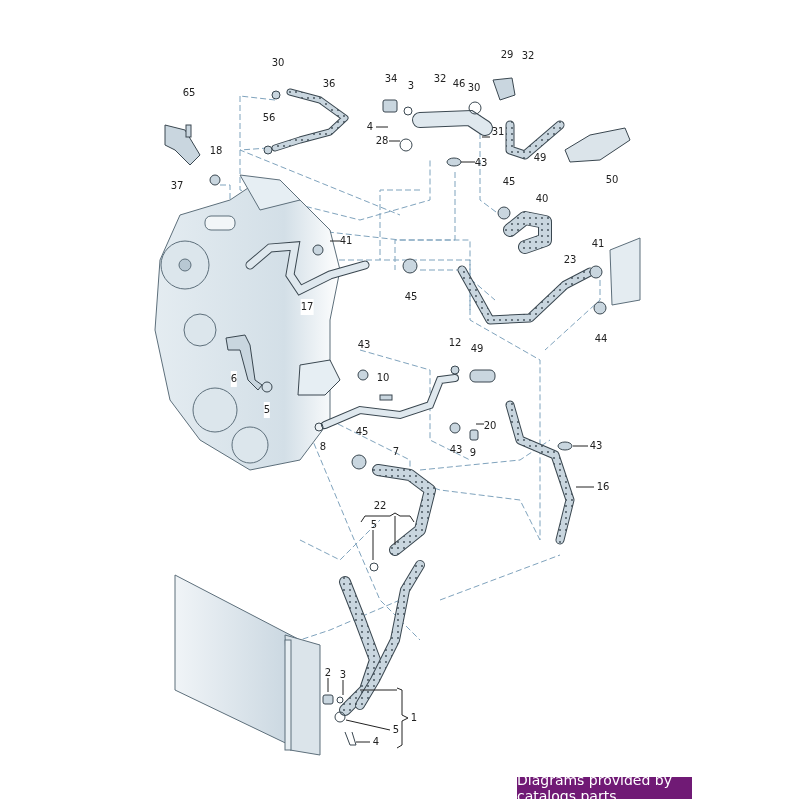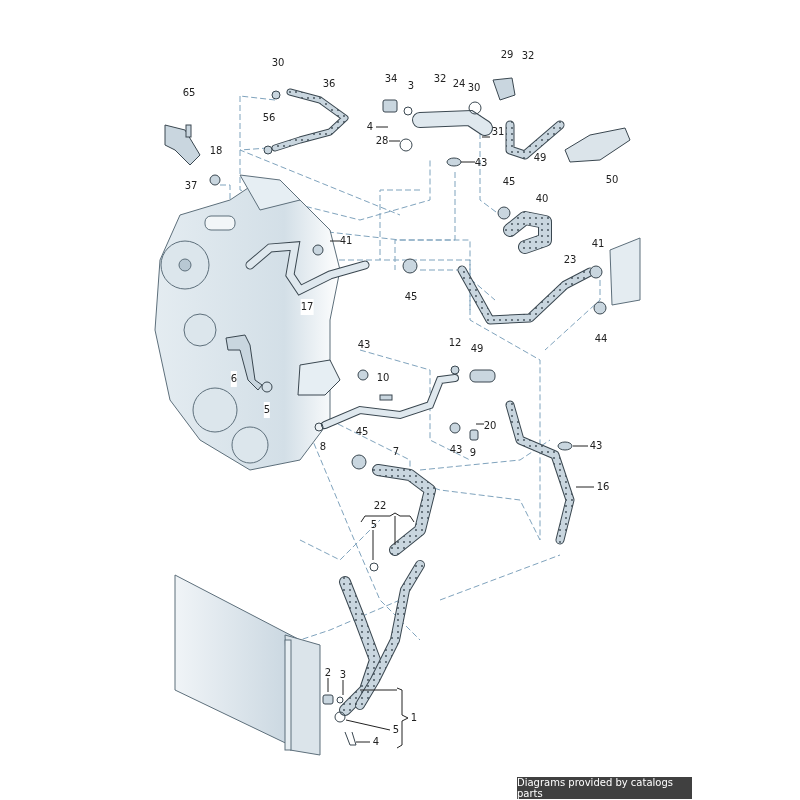--- a/index.html
+++ b/index.html
@@ -3,21 +3,21 @@
 <meta charset="utf-8">
 <style>
   html, body { margin: 0; padding: 0; background: #ffffff; }
   body { width: 800px; height: 800px; position: relative; overflow: hidden;
          font-family: "DejaVu Sans", sans-serif; }
   #diagram { position: absolute; left: 0; top: 0; width: 800px; height: 800px; }
   .callout { position: absolute; font-size: 10px; color: #222; line-height: 1; white-space: nowrap;
              transform: translate(-50%, -50%); }
   .callout.boxed { background: #fff; padding: 3px 0; }
   .credit { position: absolute; left: 517px; top: 777px; width: 175px; height: 22px;
-            background: #404040; color: #fff; font-size: 10px; display: flex;
+            background: #701a75; color: #fff; font-size: 14px; display: flex;
             align-items: center; justify-content: center; font-family: "DejaVu Sans", sans-serif; }
 </style>
 </head>
 <body>
 
 <svg id="diagram" viewBox="0 0 800 800" xmlns="http://www.w3.org/2000/svg">
   <defs>
     <pattern id="dots" width="6" height="6" patternUnits="userSpaceOnUse">
       <rect width="6" height="6" fill="#c9d6df"></rect>
       <circle cx="2" cy="2" r="0.9" fill="#3a4750"></circle>
@@ -167,25 +167,25 @@
     <path d="M330 241 L340 241"></path>
     <path d="M476 424 L484 424"></path>
   </g>
 </svg>
 
 <div class="callout" style="left:278px;top:63px">30</div>
 <div class="callout" style="left:329px;top:84px">36</div>
 <div class="callout" style="left:189px;top:93px">65</div>
 <div class="callout" style="left:269px;top:118px">56</div>
 <div class="callout" style="left:216px;top:151px">18</div>
-<div class="callout" style="left:191px;top:186px">37</div>
+<div class="callout" style="left:177px;top:186px">37</div>
 <div class="callout" style="left:391px;top:79px">34</div>
 <div class="callout" style="left:411px;top:86px">3</div>
 <div class="callout" style="left:440px;top:79px">32</div>
-<div class="callout" style="left:459px;top:84px">24</div>
+<div class="callout" style="left:459px;top:84px">46</div>
 <div class="callout" style="left:474px;top:88px">30</div>
 <div class="callout" style="left:507px;top:55px">29</div>
 <div class="callout" style="left:528px;top:56px">32</div>
 <div class="callout" style="left:370px;top:127px">4</div>
 <div class="callout" style="left:382px;top:141px">28</div>
 <div class="callout" style="left:498px;top:132px">31</div>
 <div class="callout" style="left:481px;top:163px">43</div>
 <div class="callout" style="left:540px;top:158px">49</div>
 <div class="callout" style="left:612px;top:180px">50</div>
 <div class="callout" style="left:509px;top:182px">45</div>

